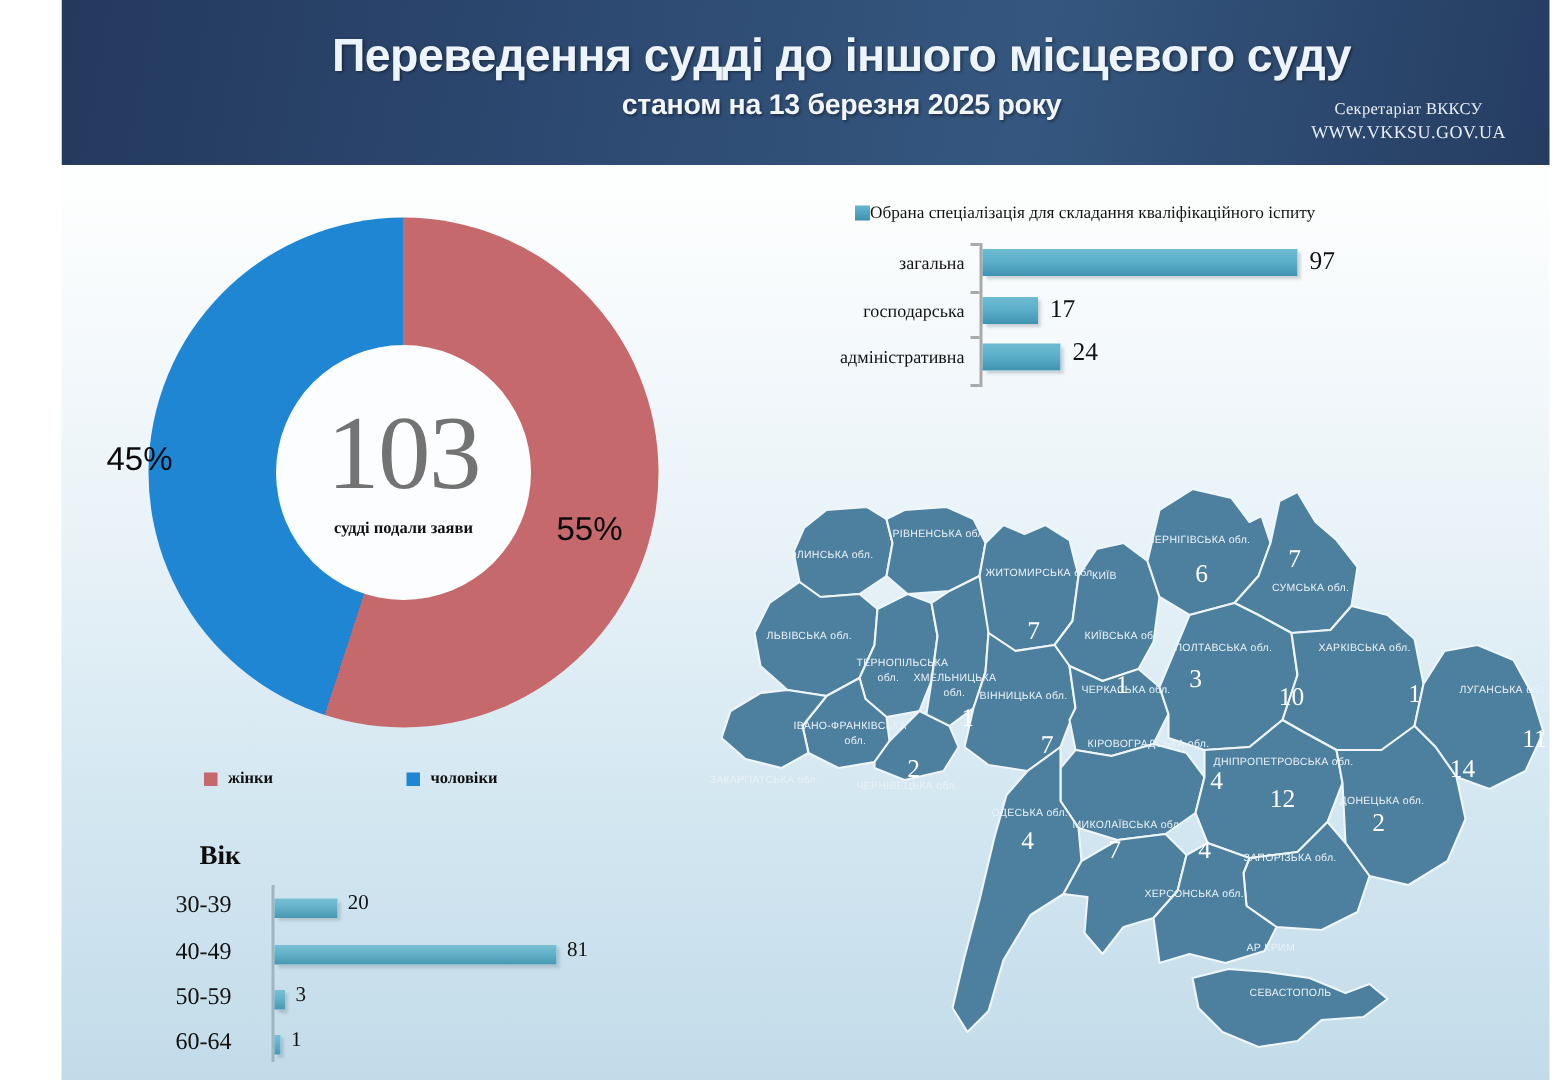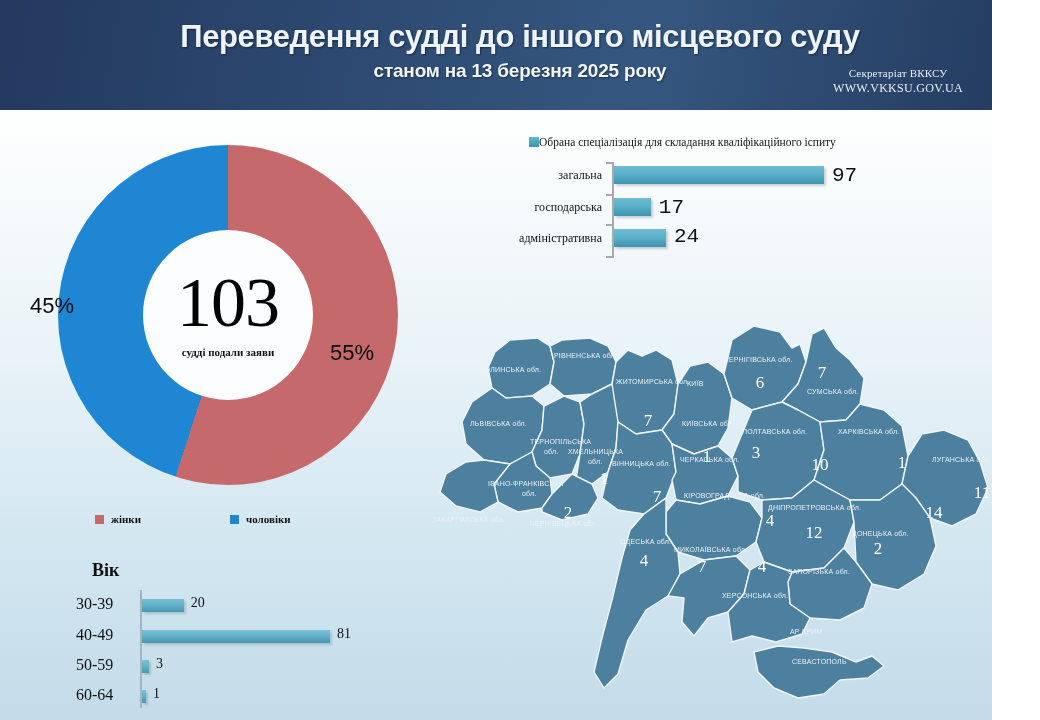--- a/index.html
+++ b/index.html
@@ -2,21 +2,21 @@
 <html><head>
 <meta charset="utf-8">
 <style>
   html,body{margin:0;padding:0;}
   body{
     width:1040px;height:720px;overflow:hidden;
     font-family:"Liberation Serif", serif;
     background:#ffffff;
   }
   #stage{position:relative;width:992px;height:720px;overflow:hidden;
-    background:linear-gradient(180deg,#ffffff 0%,#fdfefe 18%,#eaf3f8 48%,#d3e7f1 75%,#c3dbe9 100%);}
+    background:linear-gradient(180deg,#ffffff 0%,#fdfefe 18%,#eaf3f8 48%,#d3e7f1 75%,#c3dbe9 100%);margin-left:41px;}
 
   
   #header{position:absolute;left:0;top:0;width:1040px;height:110px;
     background:linear-gradient(100deg,#24395e 0%,#2d4a72 35%,#35577f 62%,#23395d 100%);}
   #title{position:absolute;left:0;top:19px;width:1040px;text-align:center;
     color:#eef4fb;font-family:"Liberation Sans",sans-serif;font-weight:bold;
     font-size:31px;letter-spacing:-0.4px;
     text-shadow:1px 1px 2px rgba(0,0,0,.45);}
   #subtitle{position:absolute;left:0;top:60px;width:1040px;text-align:center;
     color:#f2f6fb;font-family:Liberation Sans, sans-serif;font-weight:bold;
@@ -26,21 +26,21 @@
     color:#e8eef7;font-family:"Liberation Serif",serif;line-height:1.32;}
   #brand .l1{font-size:11px;letter-spacing:.2px;}
   #brand .l2{font-size:12px;letter-spacing:.3px;}
 
   
   #donut-wrap{position:absolute;left:58px;top:145px;width:340px;height:340px;}
   #donut{position:absolute;left:0;top:0;width:340px;height:340px;border-radius:50%;
     background:conic-gradient(#c5696c 0deg 198deg,#1f86d4 198deg 360deg);}
   #donut-hole{position:absolute;left:85px;top:85px;width:170px;height:170px;border-radius:50%;
     background:#fbfdfe;display:flex;flex-direction:column;align-items:center;justify-content:center;}
-  #donut-num{font-family:"Liberation Serif",serif;font-size:70px;color:#000000;line-height:1;
+  #donut-num{font-family:"Liberation Serif",serif;font-size:70px;color:#737373;line-height:1;
     letter-spacing:-1px;margin-top:-4px;}
   #donut-sub{font-family:"Liberation Serif",serif;font-weight:bold;font-size:11px;color:#111;margin-top:8px;}
   .pct{position:absolute;font-family:Liberation Sans, sans-serif;font-size:22px;color:#0a0a0a;font-weight:normal;text-align:right;}
   #pct-left{left:-28px;top:148px;}
   #pct-right{left:272px;top:195px;}
 
   #donut-legend{position:absolute;left:95px;top:513px;width:280px;
     font-family:"Liberation Serif",serif;font-weight:bold;font-size:11px;color:#111;}
   .lg{position:absolute;display:flex;align-items:center;gap:7px;}
   .lg .sw{width:9px;height:9px;display:inline-block;}
@@ -51,21 +51,21 @@
   #spec{position:absolute;left:505px;top:136px;width:400px;height:125px;}
   #spec-legend{position:absolute;left:24px;top:0;display:flex;align-items:center;gap:0;
     font-family:"Liberation Serif",serif;font-size:11.5px;color:#151515;white-space:nowrap;}
   #spec-legend .sw{width:10px;height:10px;background:linear-gradient(180deg,#63b7cf,#3e92af);display:inline-block;}
   #spec-plot{position:absolute;left:0;top:24px;width:400px;height:100px;}
   #spec-axis{position:absolute;left:107px;top:2px;width:1.5px;height:96px;background:#a9a9a9;}
   .tick{position:absolute;left:101px;width:6px;height:1.5px;background:#a9a9a9;}
   .sbar{position:absolute;left:109px;height:18px;
     background:linear-gradient(180deg,#6ebbd2 0%,#5cb0c9 45%,#3f93b0 100%);
     box-shadow:2px 2px 2px rgba(90,110,120,.30);}
-  .sval{position:absolute;font-family:Liberation Mono, monospace;font-size:21px;color:#111;}
+  .sval{position:absolute;font-family:Liberation Serif, serif;font-size:17px;color:#111;}
   .scat{position:absolute;right:303px;font-family:"Liberation Serif",serif;font-size:12px;color:#111;
     white-space:nowrap;text-align:right;}
 
   
   #age{position:absolute;left:60px;top:560px;width:340px;height:150px;}
   #age-title{position:absolute;left:32px;top:0;font-family:"Liberation Serif",serif;
     font-weight:bold;font-size:18px;color:#0d0d0d;}
   #age-plot{position:absolute;left:0;top:30px;width:340px;height:120px;}
   #age-axis{position:absolute;left:80px;top:0;width:1.5px;height:118px;background:#9fb6c2;}
   .abar{position:absolute;left:82px;height:13px;

